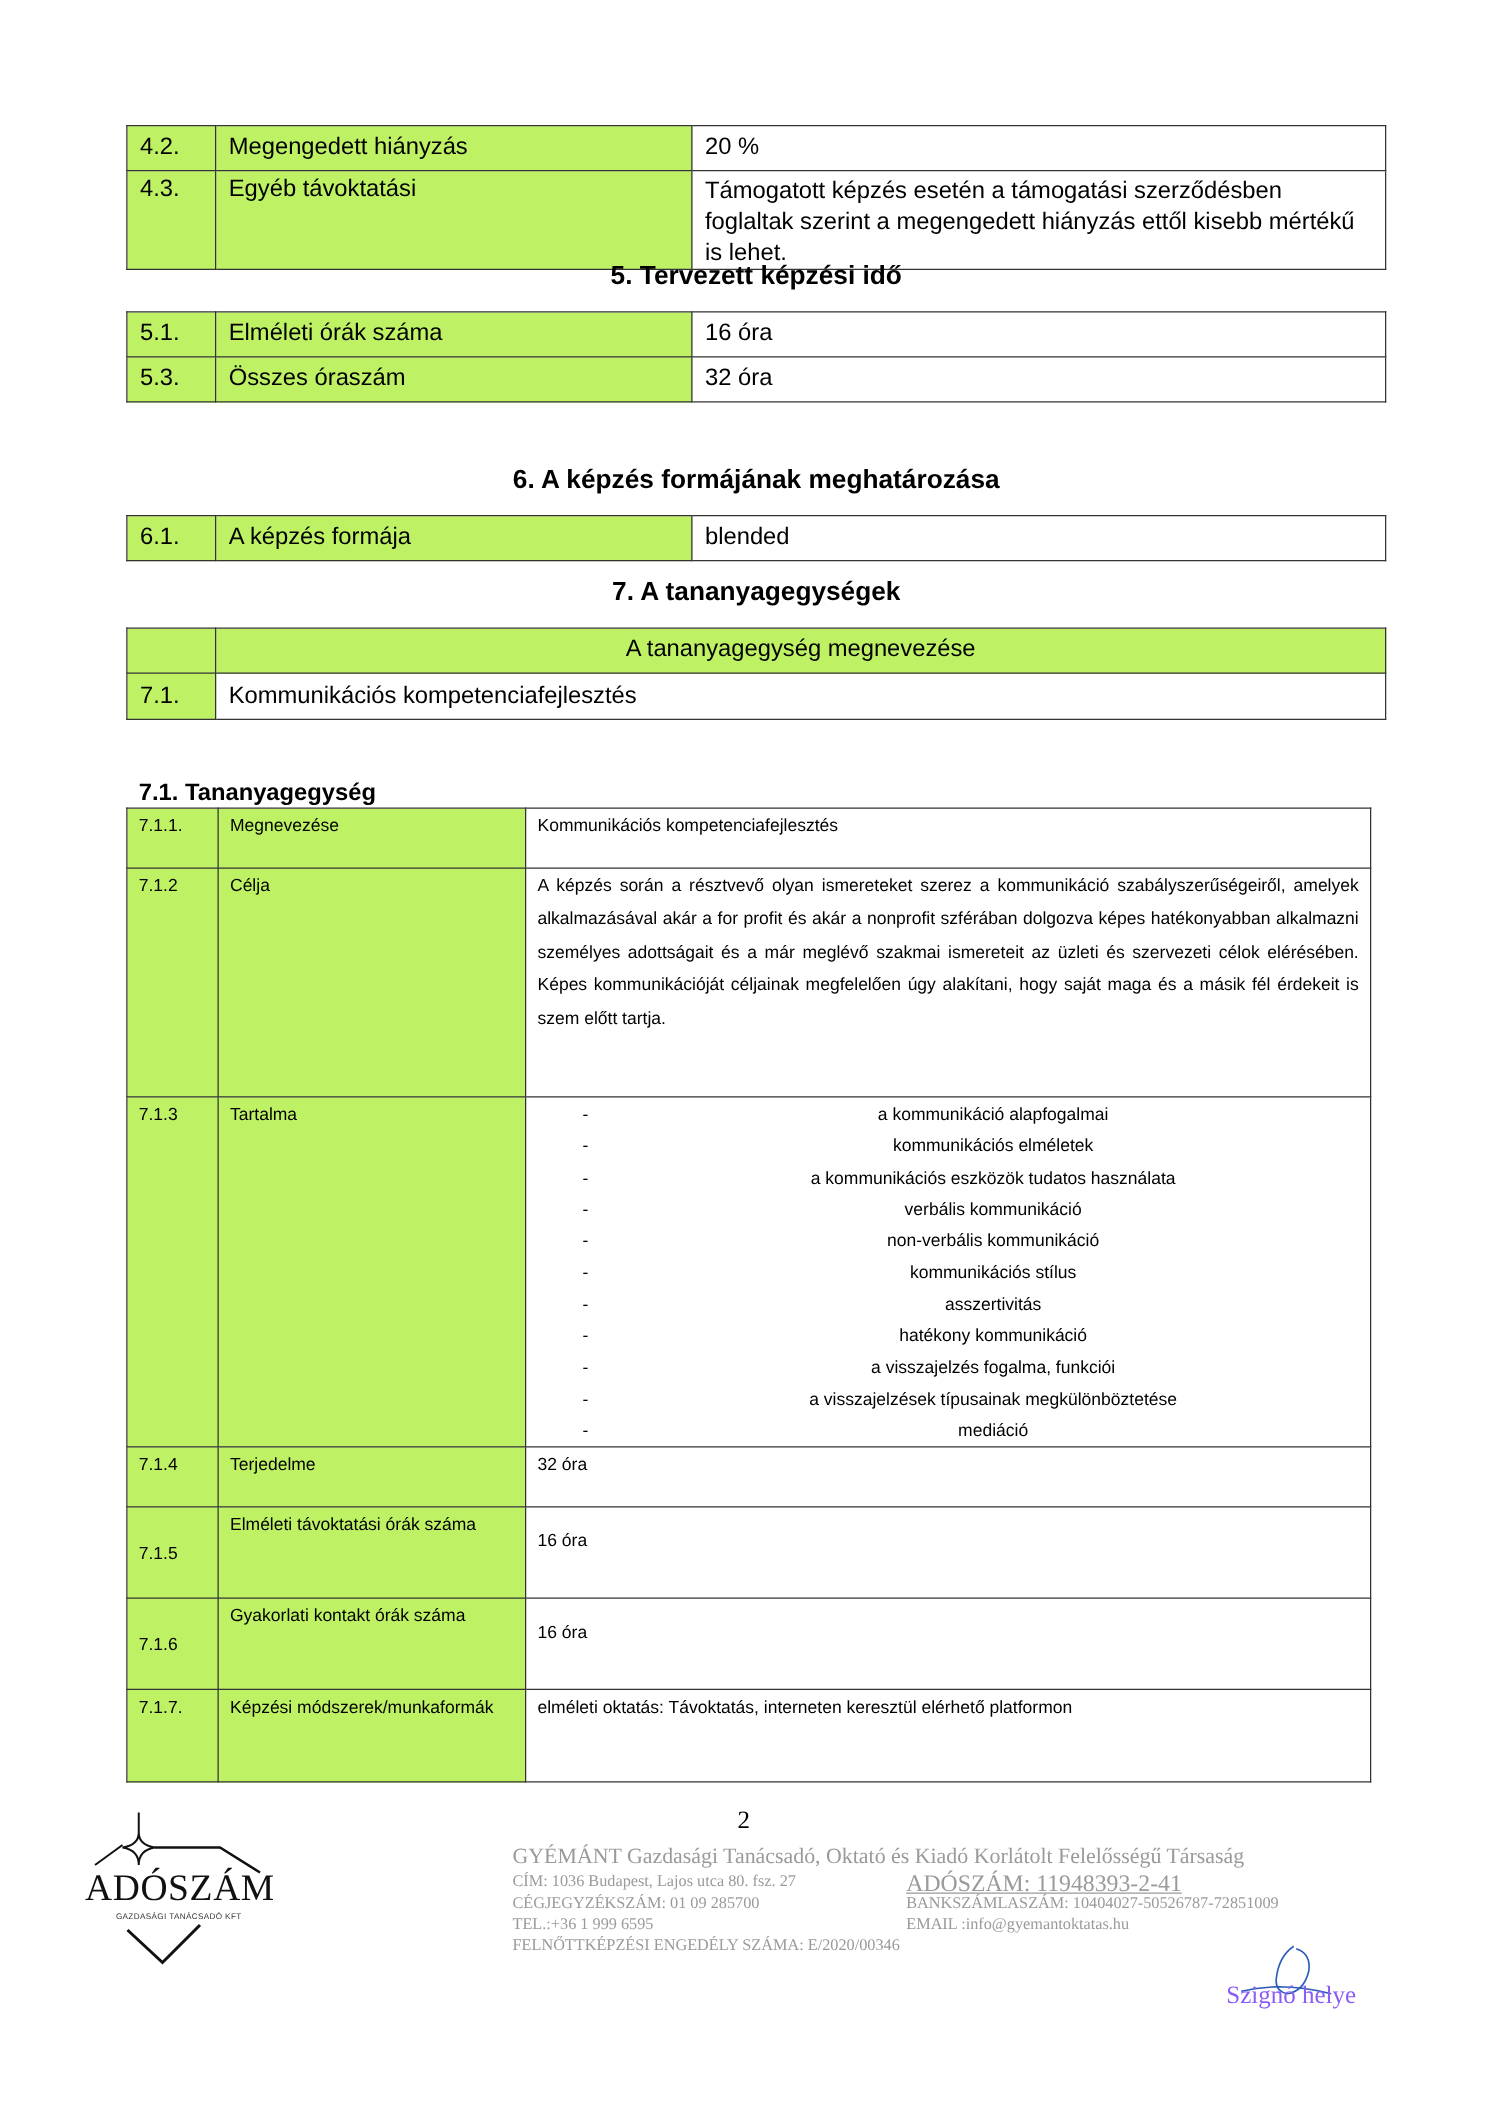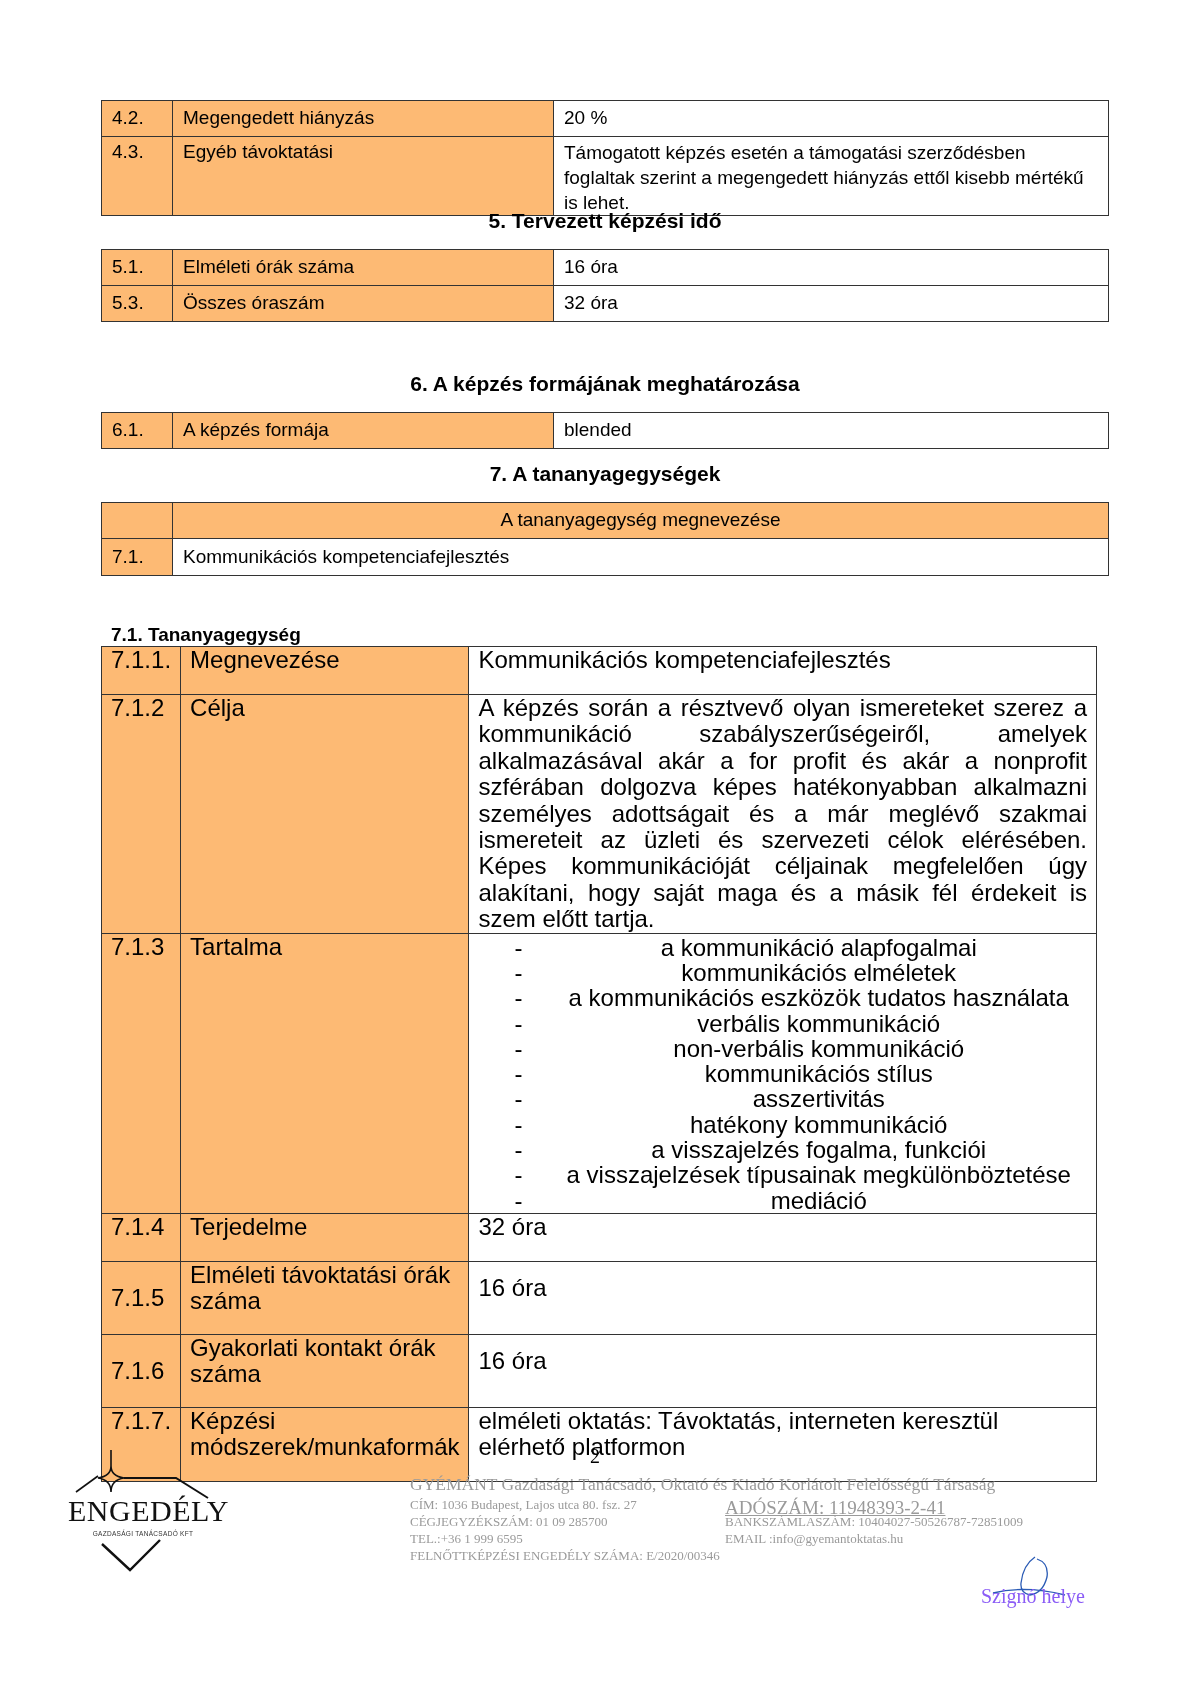--- a/index.html
+++ b/index.html
@@ -2,26 +2,26 @@
 <html><head>
 <meta charset="utf-8">
 <style>
   html, body { margin: 0; padding: 0; background: #ffffff; }
   body { width: 1191px; height: 1684px; position: relative; overflow: hidden;
          font-family: "Liberation Sans", sans-serif; color: #000; }
   .abs { position: absolute; }
   table.t { position: absolute; border-collapse: collapse; left: 101px; width: 1008px;
             font-family: "Liberation Sans", sans-serif; font-size: 19px; }
   table.t td { border: 1.5px solid #333; padding: 0 10px; vertical-align: top; }
-  td.g { background: #fdba74; }
+  td.g { background: #bef264; }
   td.w { background: #ffffff; }
   .h { position: absolute; left: 101px; width: 1008px; text-align: center;
        font-weight: bold; font-size: 21px; }
   table.u { position: absolute; border-collapse: collapse; left: 101px; width: 996px;
-            font-family: "Liberation Sans", sans-serif; font-size: 24px; }
+            font-family: "Liberation Sans", sans-serif; font-size: 14px; }
   table.u td { border: 1.5px solid #333; padding: 0 9px; vertical-align: top; line-height: 26px; }
   .just { text-align: justify; }
   ul.dash { list-style: none; margin: 0; padding: 0 0 0 36px; }
   ul.dash li { line-height: 25.3px; position: relative; padding-left: 36px; }
   ul.dash li::before { content: "-"; position: absolute; left: 0; }
   .footer-serif { font-family: "Liberation Serif", serif; color: #9a9a9a; }
 </style>
 </head>
 <body>
 
@@ -138,21 +138,21 @@
 
 <div class="abs" style="left:590px;top:1445px;font-family:'Liberation Serif',serif;font-size:20px;">2</div>
 
 <div class="abs" style="left:68px;top:1448px;width:150px;height:135px;">
   <svg width="150" height="135" viewBox="0 0 150 135">
     <path d="M43 2 L43 18 Q43 28 56 30 Q43 32 43 44 Q43 32 30 30 Q43 28 43 18" fill="none" stroke="#111" stroke-width="1.6"></path>
     <path d="M8 44 L30 28" stroke="#111" stroke-width="1.6"></path>
     <path d="M56 30 L108 30 L140 50" fill="none" stroke="#111" stroke-width="2"></path>
     <path d="M34 96 L62 122 L92 92" fill="none" stroke="#111" stroke-width="2.4"></path>
   </svg>
-  <div class="abs" style="left:0;top:46px;width:150px;text-align:center;font-family:'Liberation Serif',serif;font-size:30px;letter-spacing:0.5px;color:#111;">ENGEDÉLY</div>
+  <div class="abs" style="left:0;top:46px;width:150px;text-align:center;font-family:'Liberation Serif',serif;font-size:30px;letter-spacing:0.5px;color:#111;">ADÓSZÁM</div>
   <div class="abs" style="left:0;top:82px;width:150px;text-align:center;font-size:6.5px;color:#333;letter-spacing:0.3px;">GAZDASÁGI TANÁCSADÓ KFT</div>
 </div>
 
 <div class="abs footer-serif" style="left:410px;top:1474px;font-size:17.5px;">GYÉMÁNT Gazdasági Tanácsadó, Oktató és Kiadó Korlátolt Felelősségű Társaság</div>
 <div class="abs footer-serif" style="left:410px;top:1497px;font-size:13px;">CÍM: 1036 Budapest, Lajos utca 80. fsz. 27</div>
 <div class="abs footer-serif" style="left:725px;top:1497px;font-size:19px;text-decoration:underline;">ADÓSZÁM: 11948393-2-41</div>
 <div class="abs footer-serif" style="left:410px;top:1514px;font-size:13px;">CÉGJEGYZÉKSZÁM: 01 09 285700</div>
 <div class="abs footer-serif" style="left:725px;top:1514px;font-size:13px;">BANKSZÁMLASZÁM: 10404027-50526787-72851009</div>
 <div class="abs footer-serif" style="left:410px;top:1531px;font-size:13px;">TEL.:+36 1 999 6595</div>
 <div class="abs footer-serif" style="left:725px;top:1531px;font-size:13px;">EMAIL :info@gyemantoktatas.hu</div>

